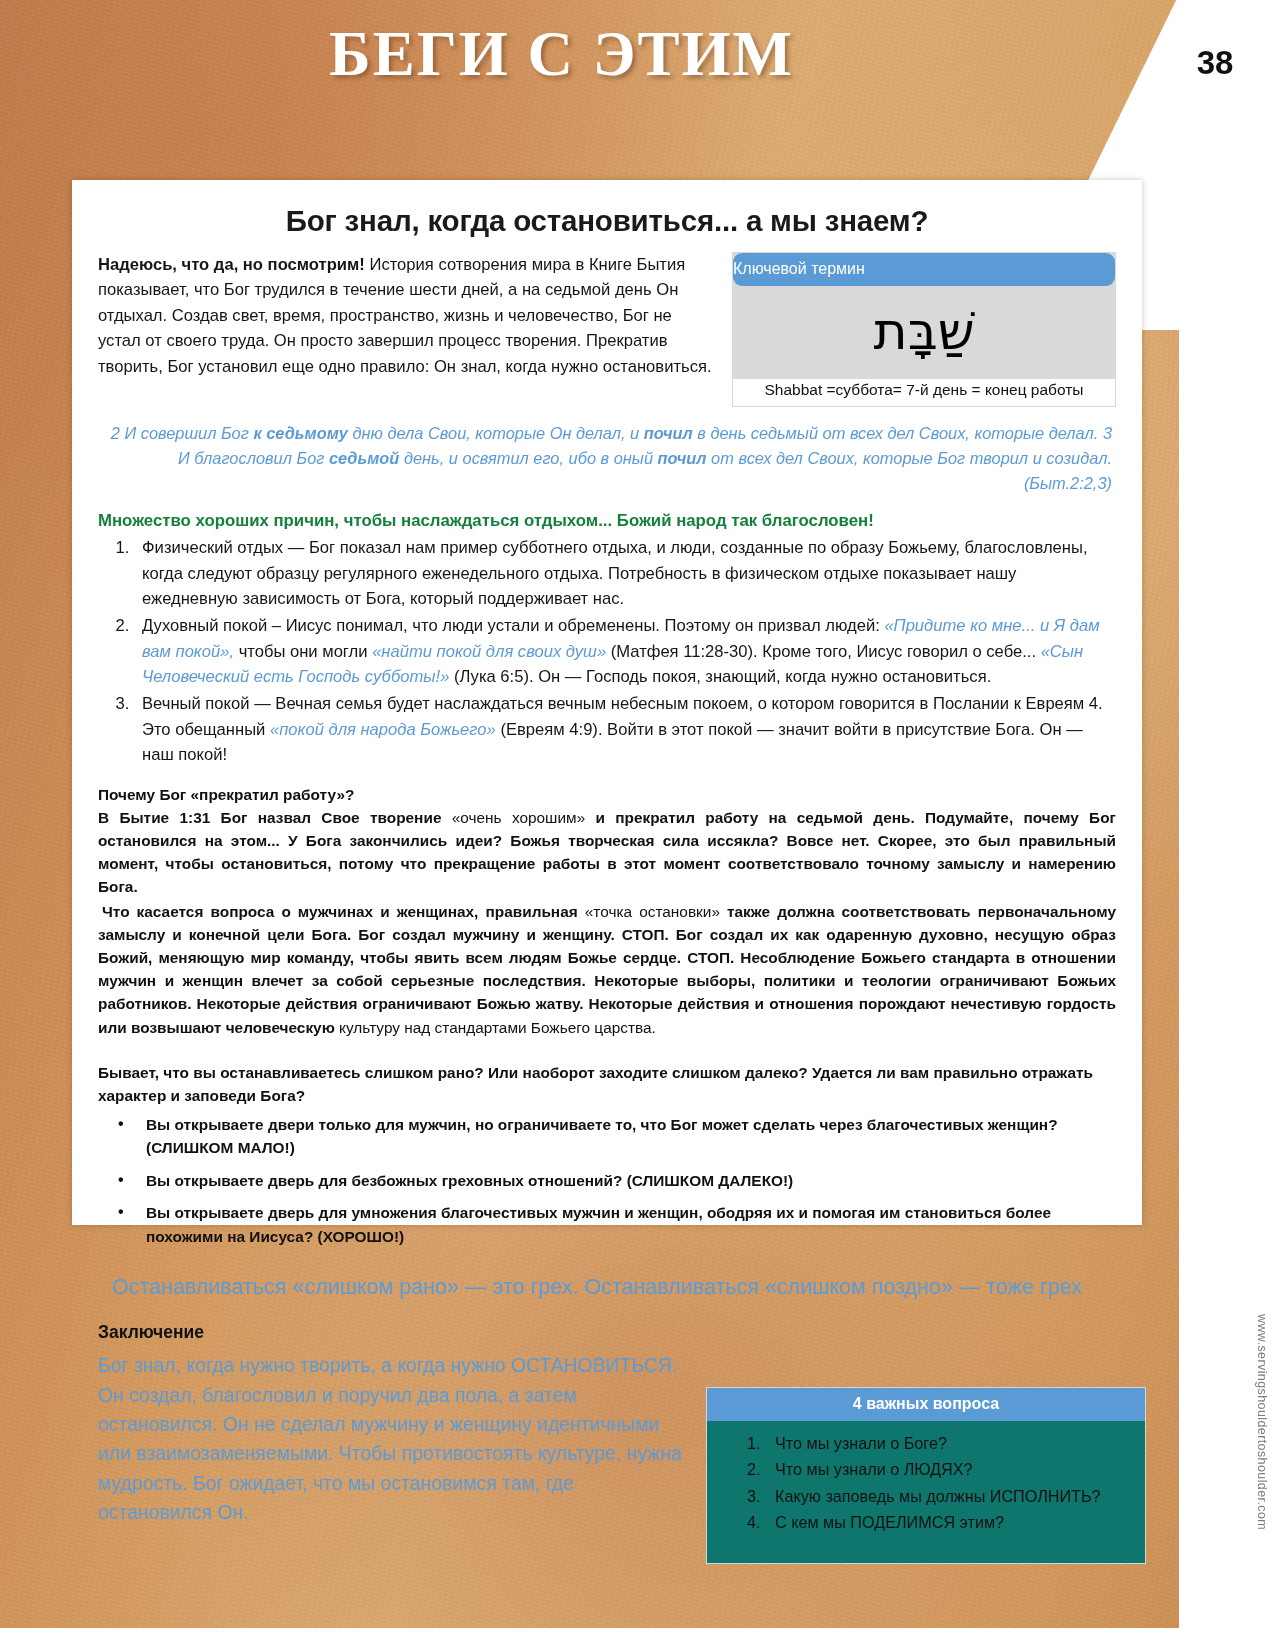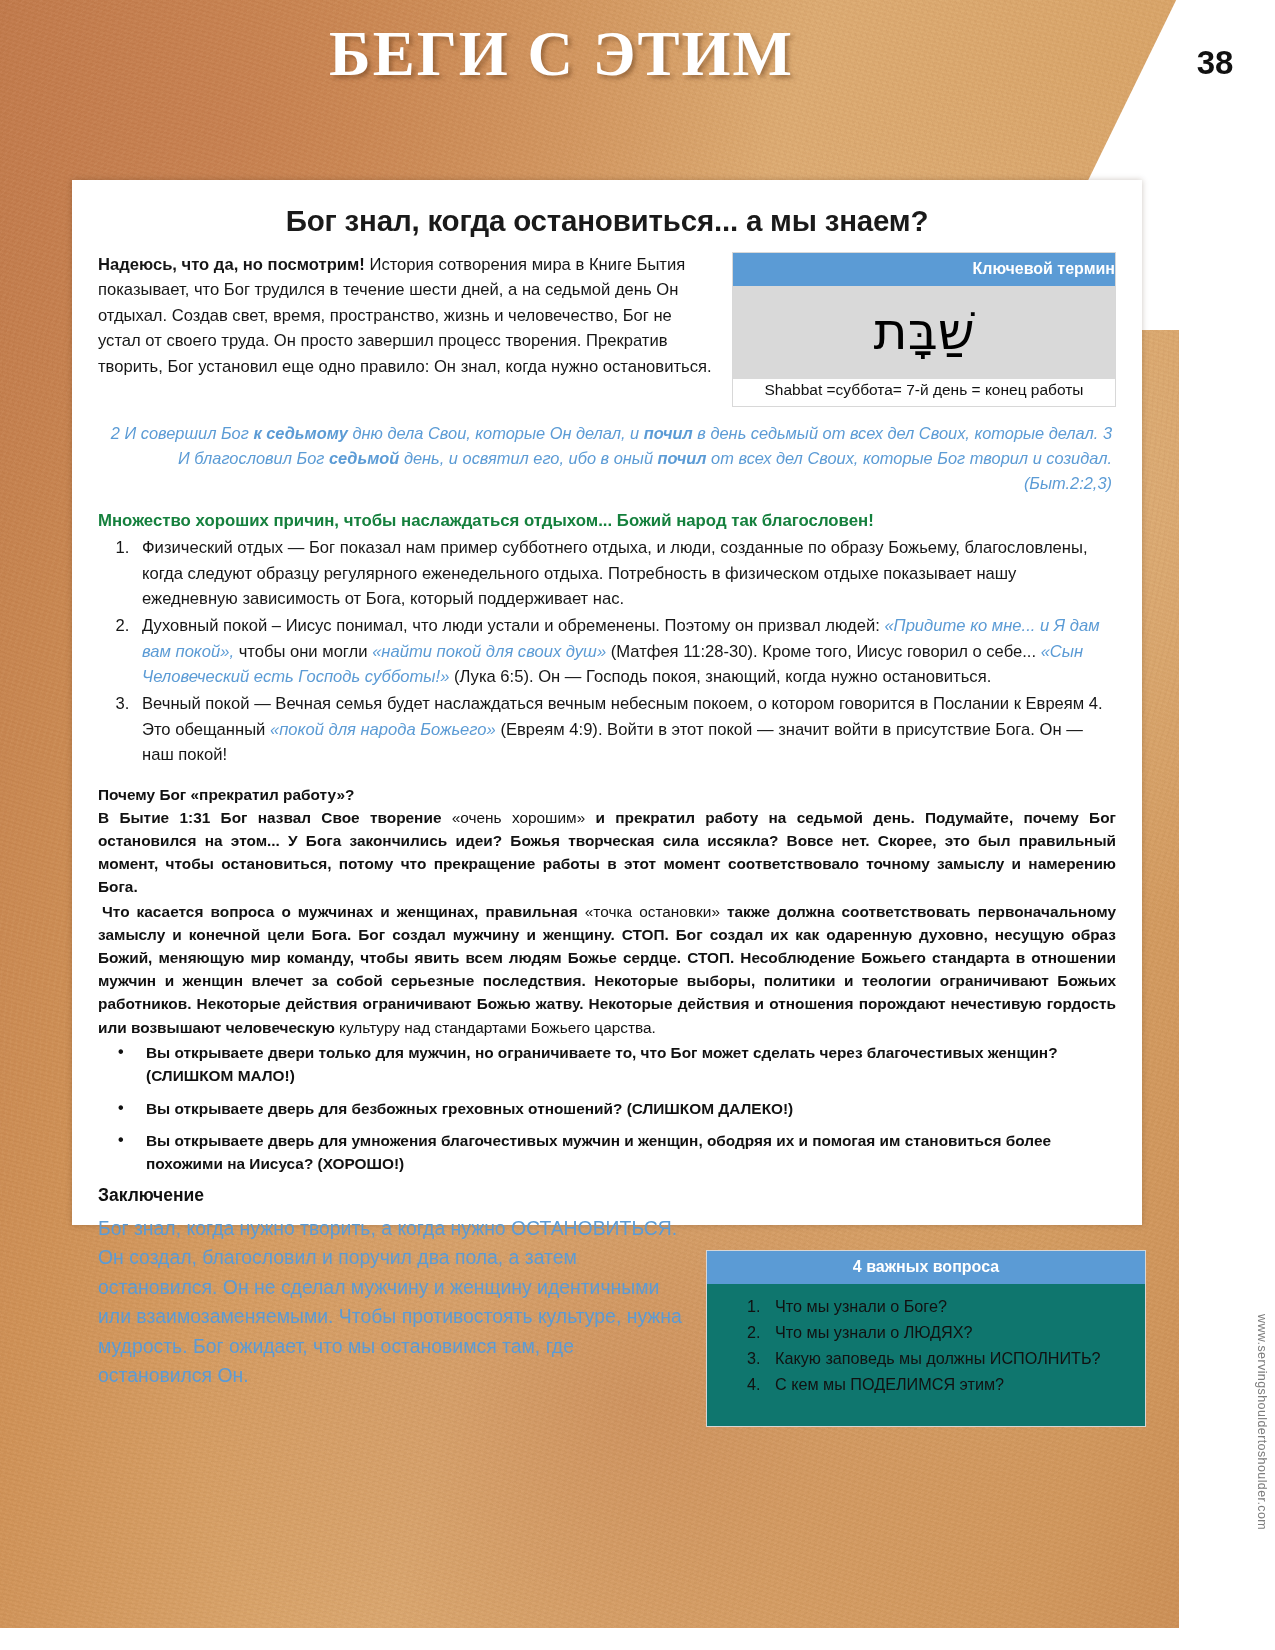--- a/index.html
+++ b/index.html
@@ -86,22 +86,22 @@
     font-size:16.6px;line-height:1.53;color:#161616;text-align:left;
   }
   .intro-text b{font-weight:700;}
 
   .keybox{
     width:382px;flex:0 0 382px;
     border:1px solid #d8d8d8;
     background:#d9d9d9;
   }
   .keybox-header{
-    background:#5b9bd5;color:#fff;text-align:right;
-    font-size:16px;font-weight:700;padding:7px 0 8px 0;
+    background:#5b9bd5;color:#fff;text-align:left;
+    font-size:16px;font-weight:400;padding:7px 0 8px 0;border-radius:9px;
   }
   .keybox-body{
     background:#d9d9d9;text-align:center;padding:4px 0 2px 0;
   }
   .hebrew{
     font-family:"DejaVu Sans", sans-serif;
     font-size:52px;color:#000;direction:rtl;line-height:1.45;
     padding:4px 0 8px 0;
   }
   .keybox-caption{
@@ -210,26 +210,28 @@
     <ol class="main-list">
       <li><span>Физический отдых — Бог показал нам пример субботнего отдыха, и люди, созданные по образу Божьему, благословлены, когда следуют образцу регулярного еженедельного отдыха. Потребность в физическом отдыхе показывает нашу ежедневную зависимость от Бога, который поддерживает нас.</span></li>
       <li><span>Духовный покой – Иисус понимал, что люди устали и обременены. Поэтому он призвал людей: </span><span class="q">«Придите ко мне... и Я дам вам покой»,</span><span> чтобы они могли </span><span class="q">«найти покой для своих душ»</span><span> (Матфея 11:28-30). Кроме того, Иисус говорил о себе... </span><span class="q">«Сын Человеческий есть Господь субботы!»</span><span> (Лука 6:5). Он — Господь покоя, знающий, когда нужно остановиться.</span></li>
       <li><span>Вечный покой — Вечная семья будет наслаждаться вечным небесным покоем, о котором говорится в Послании к Евреям 4. Это обещанный </span><span class="q">«покой для народа Божьего»</span><span> (Евреям 4:9). Войти в этот покой — значит войти в присутствие Бога. Он — наш покой!</span></li>
     </ol>
 
     <div class="sub-head">Почему Бог «прекратил работу»?</div>
     <div class="dense"><span>В Бытие 1:31 Бог назвал Свое творение </span><span class="norm">«очень хорошим»</span><span> и прекратил работу на седьмой день. Подумайте, почему Бог остановился на этом... У Бога закончились идеи? Божья творческая сила иссякла? Вовсе нет. Скорее, это был правильный момент, чтобы остановиться, потому что прекращение работы в этот момент соответствовало точному замыслу и намерению Бога.</span></div>
     <div class="dense indent"><span>Что касается вопроса о мужчинах и женщинах, правильная </span><span class="norm">«точка остановки»</span><span> также должна соответствовать первоначальному замыслу и конечной цели Бога. Бог создал мужчину и женщину. СТОП. Бог создал их как одаренную духовно, несущую образ Божий, меняющую мир команду, чтобы явить всем людям Божье сердце. СТОП. Несоблюдение Божьего стандарта в отношении мужчин и женщин влечет за собой серьезные последствия. Некоторые выборы, политики и теологии ограничивают Божьих работников. Некоторые действия ограничивают Божью жатву. Некоторые действия и отношения порождают нечестивую гордость или возвышают человеческую </span><span class="norm">культуру над стандартами Божьего царства.</span></div>
 
+    <div class="ask-head">Бывает, что вы останавливаетесь слишком рано? Или наоборот заходите слишком далеко? Удается ли вам правильно отражать характер и заповеди Бога?</div>
     <ul class="bullets">
       <li>Вы открываете двери только для мужчин, но ограничиваете то, что Бог может сделать через благочестивых женщин? (СЛИШКОМ МАЛО!)</li>
       <li>Вы открываете дверь для безбожных греховных отношений? (СЛИШКОМ ДАЛЕКО!)</li>
       <li>Вы открываете дверь для умножения благочестивых мужчин и женщин, ободряя их и помогая им становиться более похожими на Иисуса? (ХОРОШО!)</li>
     </ul>
 
+    <div class="highlight">Останавливаться «слишком рано» — это грех. Останавливаться «слишком поздно» — тоже грех</div>
 
     <div class="concl-head">Заключение</div>
 
     <div class="bottom-row">
       <div class="concl-text">Бог знал, когда нужно творить, а когда нужно ОСТАНОВИТЬСЯ. Он создал, благословил и поручил два пола, а затем остановился. Он не сделал мужчину и женщину идентичными или взаимозаменяемыми. Чтобы противостоять культуре, нужна мудрость. Бог ожидает, что мы остановимся там, где остановился Он.</div>
 
       <div class="qbox">
         <div class="qbox-header">4 важных вопроса</div>
         <div class="qbox-body">
           <ol>

